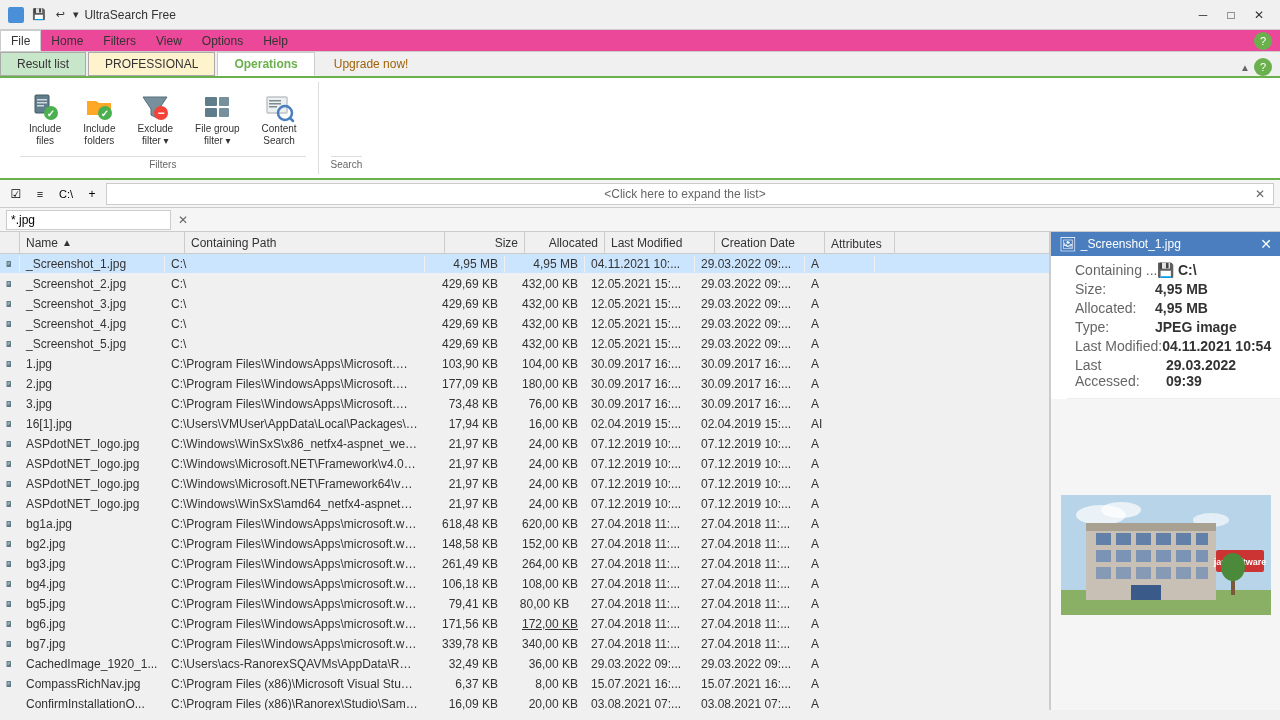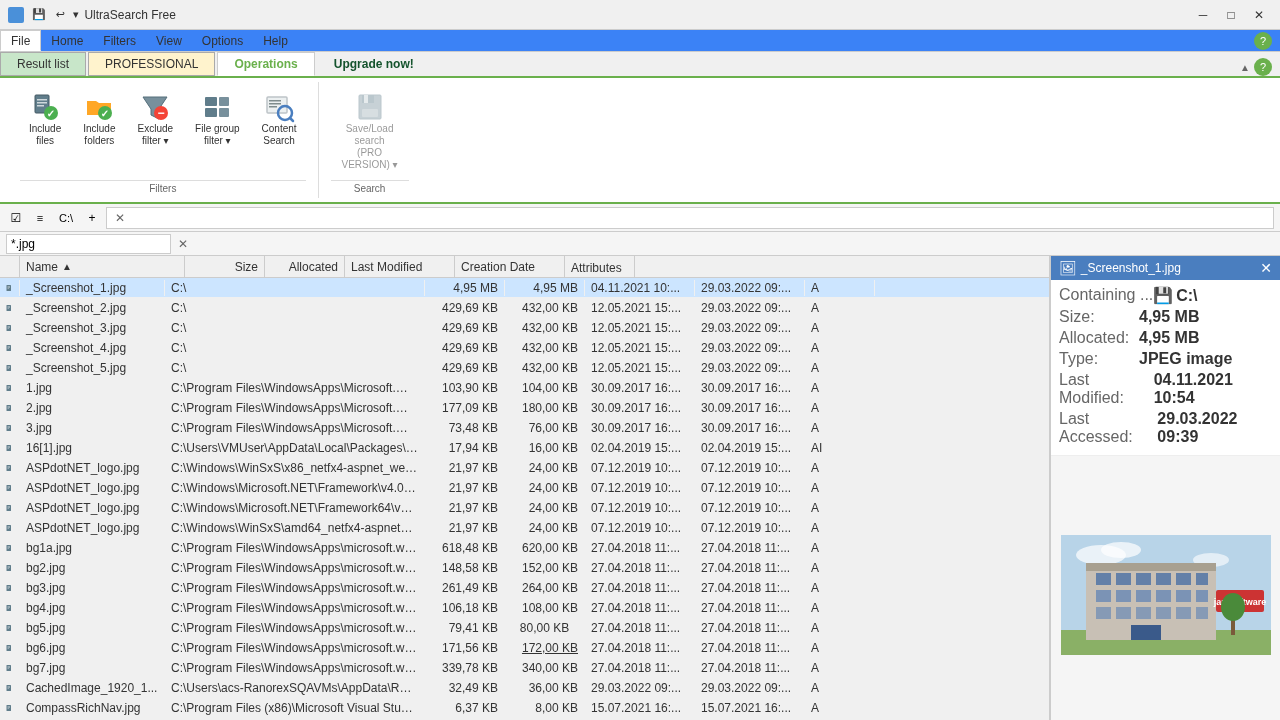--- a/index.html
+++ b/index.html
@@ -17,21 +17,21 @@
     }
     .title-bar-left { display: flex; align-items: center; gap: 4px; }
     .title-bar-icon { width: 16px; height: 16px; background: #4a90d9; border-radius: 2px; }
     .title-bar-title { font-size: 12px; color: #333; }
     .title-bar-controls { display: flex; gap: 2px; }
     .title-btn { width: 26px; height: 20px; border: none; background: transparent; cursor: pointer; font-size: 12px; display: flex; align-items: center; justify-content: center; color: #333; }
 
     
     .menu-bar {
       display: flex;
-      background: #3b82f6;
+      background: #ec4899;
       border-bottom: 1px solid #ccc;
       height: 22px;
       align-items: center;
     }
     .menu-item {
       padding: 2px 10px;
       cursor: pointer;
       font-size: 12px;
       color: #333;
       height: 100%;
@@ -54,21 +54,21 @@
       font-size: 12px;
       color: #333;
       border: 1px solid transparent;
       margin-right: 2px;
       height: 24px;
       display: flex;
       align-items: center;
     }
     .ribbon-tab.result-list { background: #c8e6c9; color: #333; border: 1px solid #aaa; }
     .ribbon-tab.professional { background: #fff3cd; color: #333; border: 1px solid #aaa; }
-    .ribbon-tab.upgrade { color: #14532d; font-weight: bold; }
+    .ribbon-tab.upgrade { color: #a16207; font-weight: normal; }
     .ribbon-tab.operations { background: white; border: 1px solid #ccc; border-bottom: 1px solid white; color: #6ab04c; font-weight: bold; }
 
     
     .ribbon {
       background: white;
       border-bottom: 2px solid #6ab04c;
       padding: 4px 8px;
       display: flex;
       align-items: stretch;
       min-height: 80px;
@@ -269,22 +269,23 @@
       display: flex;
       align-items: center;
       justify-content: space-between;
       font-size: 12px;
     }
     .preview-title { display: flex; align-items: center; gap: 4px; }
     .preview-icon { font-size: 14px; }
     .preview-close { background: none; border: none; color: white; cursor: pointer; font-size: 14px; }
     .preview-info {
       padding: 6px 8px;
-      font-size: 16px;
+      font-size: 14px;
       border-bottom: 1px solid #eee;
+      margin-left: 16px;
     }
     .preview-row { display: flex; margin-bottom: 3px; }
     .preview-label { color: #666; min-width: 80px; }
     .preview-value { color: #333; font-weight: bold; }
     .preview-image {
       flex: 1;
       display: flex;
       align-items: center;
       justify-content: center;
       background: #f5f5f5;
@@ -411,60 +412,53 @@
           </svg>
         </div>
         <div class="ribbon-btn-label">Content<br>Search</div>
       </div>
     </div>
     <div class="ribbon-group-label">Filters</div>
   </div>
 
   <div class="ribbon-group">
     <div class="ribbon-group-items">
-      <div class="ribbon-btn disabled">
-        <div class="ribbon-btn-icon">
-          <svg width="32" height="32" viewBox="0 0 32 32">
-            <rect x="5" y="4" width="22" height="24" rx="1" fill="#90a4ae" stroke="#78909c" stroke-width="1"></rect>
-            <rect x="8" y="4" width="12" height="8" rx="0" fill="#78909c"></rect>
-            <rect x="10" y="4" width="4" height="8" fill="#cfd8dc"></rect>
-            <rect x="8" y="18" width="16" height="8" rx="1" fill="#b0bec5"></rect>
-          </svg>
-        </div>
-        <div class="ribbon-btn-label">Save/Load search<br>(PRO VERSION) ▾</div>
-      </div>
     </div>
     <div class="ribbon-group-label">Search</div>
   </div>
 </div>
 
 <div class="toolbar">
   <button class="toolbar-btn" style="font-size:12px;">☑</button>
   <button class="toolbar-btn" style="font-size:11px;">≡</button>
   <button class="toolbar-btn" style="font-size:11px; width:auto; padding:0 4px;">C:\</button>
   <button class="toolbar-btn">+</button>
   <div class="address-bar">
+    <span class="address-bar-text">&lt;Click here to expand the list&gt;</span>
     <button style="border:none;background:none;cursor:pointer;color:#666;font-size:12px;">✕</button>
   </div>
 </div>
 
 <div class="filter-bar">
   <input class="filter-input" type="text" value="*.jpg" style="">
   <button class="filter-clear">✕</button>
 </div>
 
 <div class="main-content">
 
   <div class="results-panel">
 
     <div class="table-header">
       <div class="col-header" style="width:20px;"></div>
       <div class="col-header col-name">
         <span>Name</span>
         <span class="sort-arrow">▲</span>
+      </div>
+      <div class="col-header col-path">
+        <span>Containing Path</span>
       </div>
       <div class="col-header col-size">
         <span>Size</span>
       </div>
       <div class="col-header col-alloc">
         <span>Allocated</span>
       </div>
       <div class="col-header col-modified">
         <span>Last Modified</span>
       </div>

